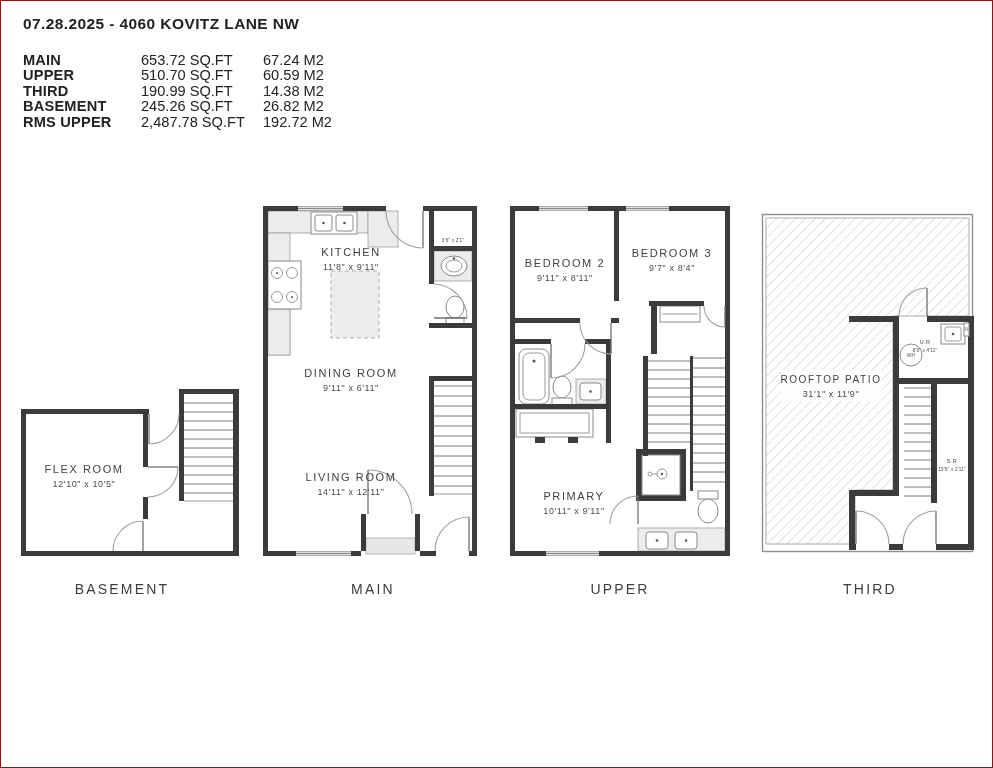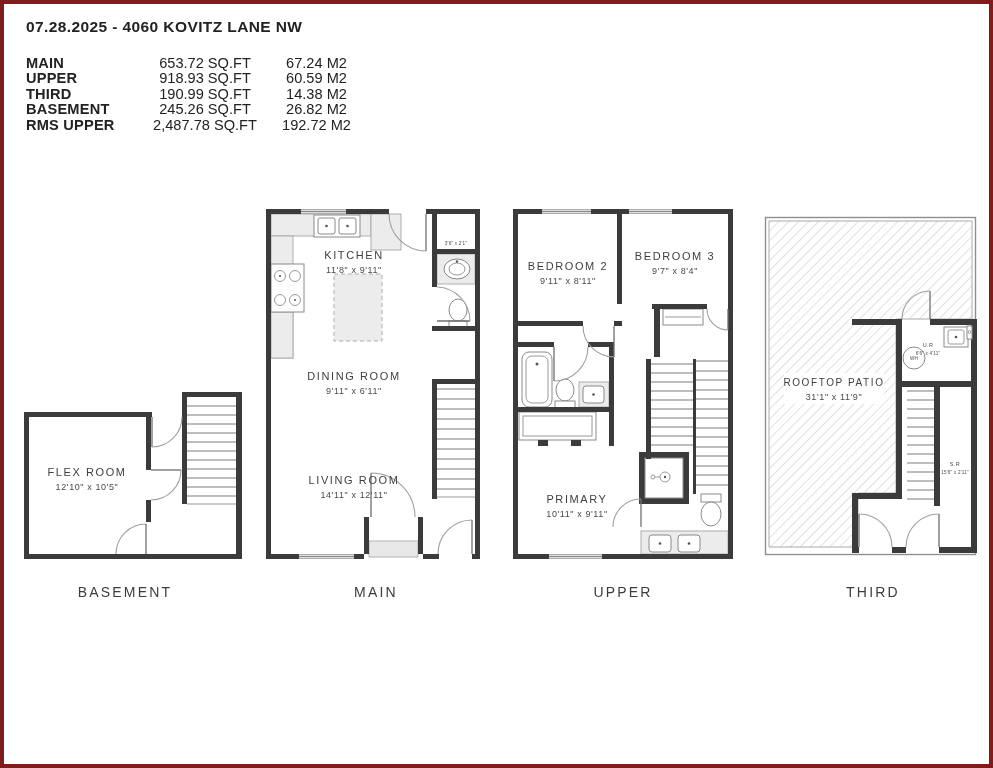--- a/index.html
+++ b/index.html
@@ -1,22 +1,22 @@
 <!DOCTYPE html>
 <html><head>
 <meta charset="utf-8">
 <style>
   html,body{margin:0;padding:0;background:#fff;}
-  .page{position:relative;width:993px;height:768px;background:#fff;border:4px solid #7f1d1d;box-sizing:border-box;
+  .page{position:relative;width:993px;height:768px;background:#fff;border:1px solid #7f1d1d;box-sizing:border-box;
         font-family:"Liberation Sans",sans-serif;color:#222;overflow:hidden;}
   .title{position:absolute;left:22px;top:14px;font-size:15.5px;font-weight:700;letter-spacing:.4px;}
   .area-table{position:absolute;left:22px;top:51px;}
   .arow{display:grid;grid-template-columns:118px 122px 101px;height:15.4px;align-items:center;font-size:14.6px;}
   .arow .lbl{font-weight:700;letter-spacing:.2px;}
-  .arow .num{text-align:center;font-weight:400;}
+  .arow .num{text-align:left;font-weight:400;}
   .plan{position:absolute;}
   .floor-label{position:absolute;top:580px;width:200px;text-align:center;font-size:14px;letter-spacing:2.2px;color:#3d3d3d;}
   
   .wall{fill:#3b3b3b;}
   .fx{fill:#fff;stroke:#8a8a8a;stroke-width:1;}
   .cnt{fill:#ececec;stroke:#a6a6a6;stroke-width:.9;}
   .thin{stroke:#9a9a9a;stroke-width:1;fill:none;}
   .tread{stroke:#7d7d7d;stroke-width:1;fill:none;}
   .arc{stroke:#a0a0a0;stroke-width:1.1;fill:none;}
   .leaf{stroke:#6f6f6f;stroke-width:1.3;fill:none;}
@@ -36,21 +36,21 @@
   <div class="title">07.28.2025 - 4060 KOVITZ LANE NW</div>
 
   <div class="area-table">
     <div class="arow">
       <span class="lbl">MAIN</span>
       <span class="num">653.72 SQ.FT</span>
       <span class="num">67.24 M2</span>
     </div>
     <div class="arow">
       <span class="lbl">UPPER</span>
-      <span class="num">918.93 SQ.FT</span>
+      <span class="num">510.70 SQ.FT</span>
       <span class="num">60.59 M2</span>
     </div>
     <div class="arow">
       <span class="lbl">THIRD</span>
       <span class="num">190.99 SQ.FT</span>
       <span class="num">14.38 M2</span>
     </div>
     <div class="arow">
       <span class="lbl">BASEMENT</span>
       <span class="num">245.26 SQ.FT</span>

